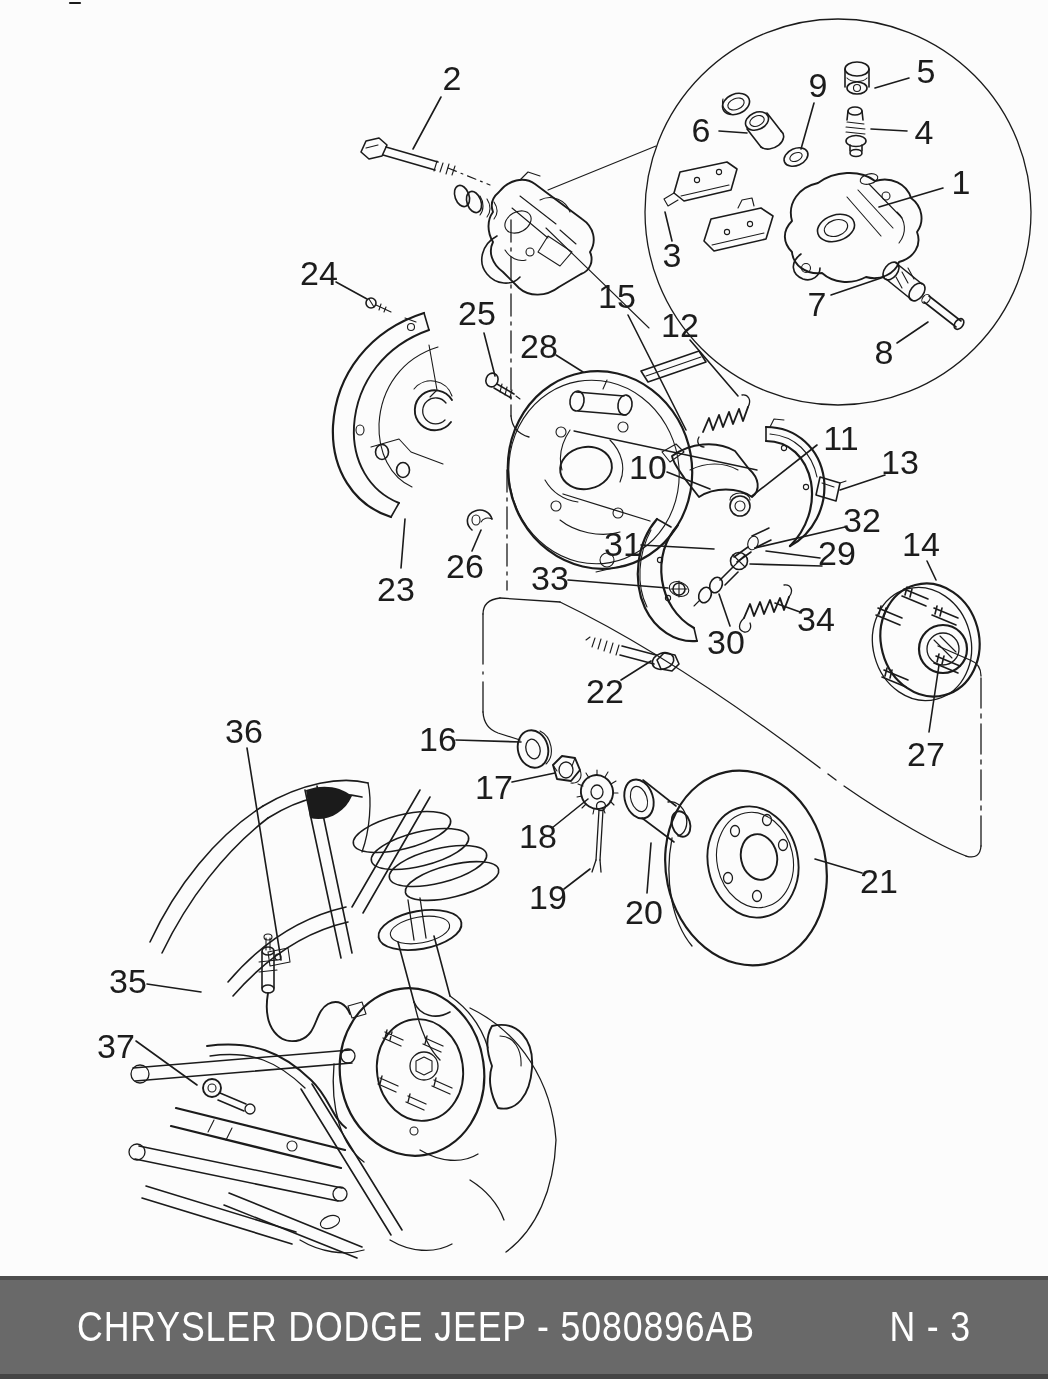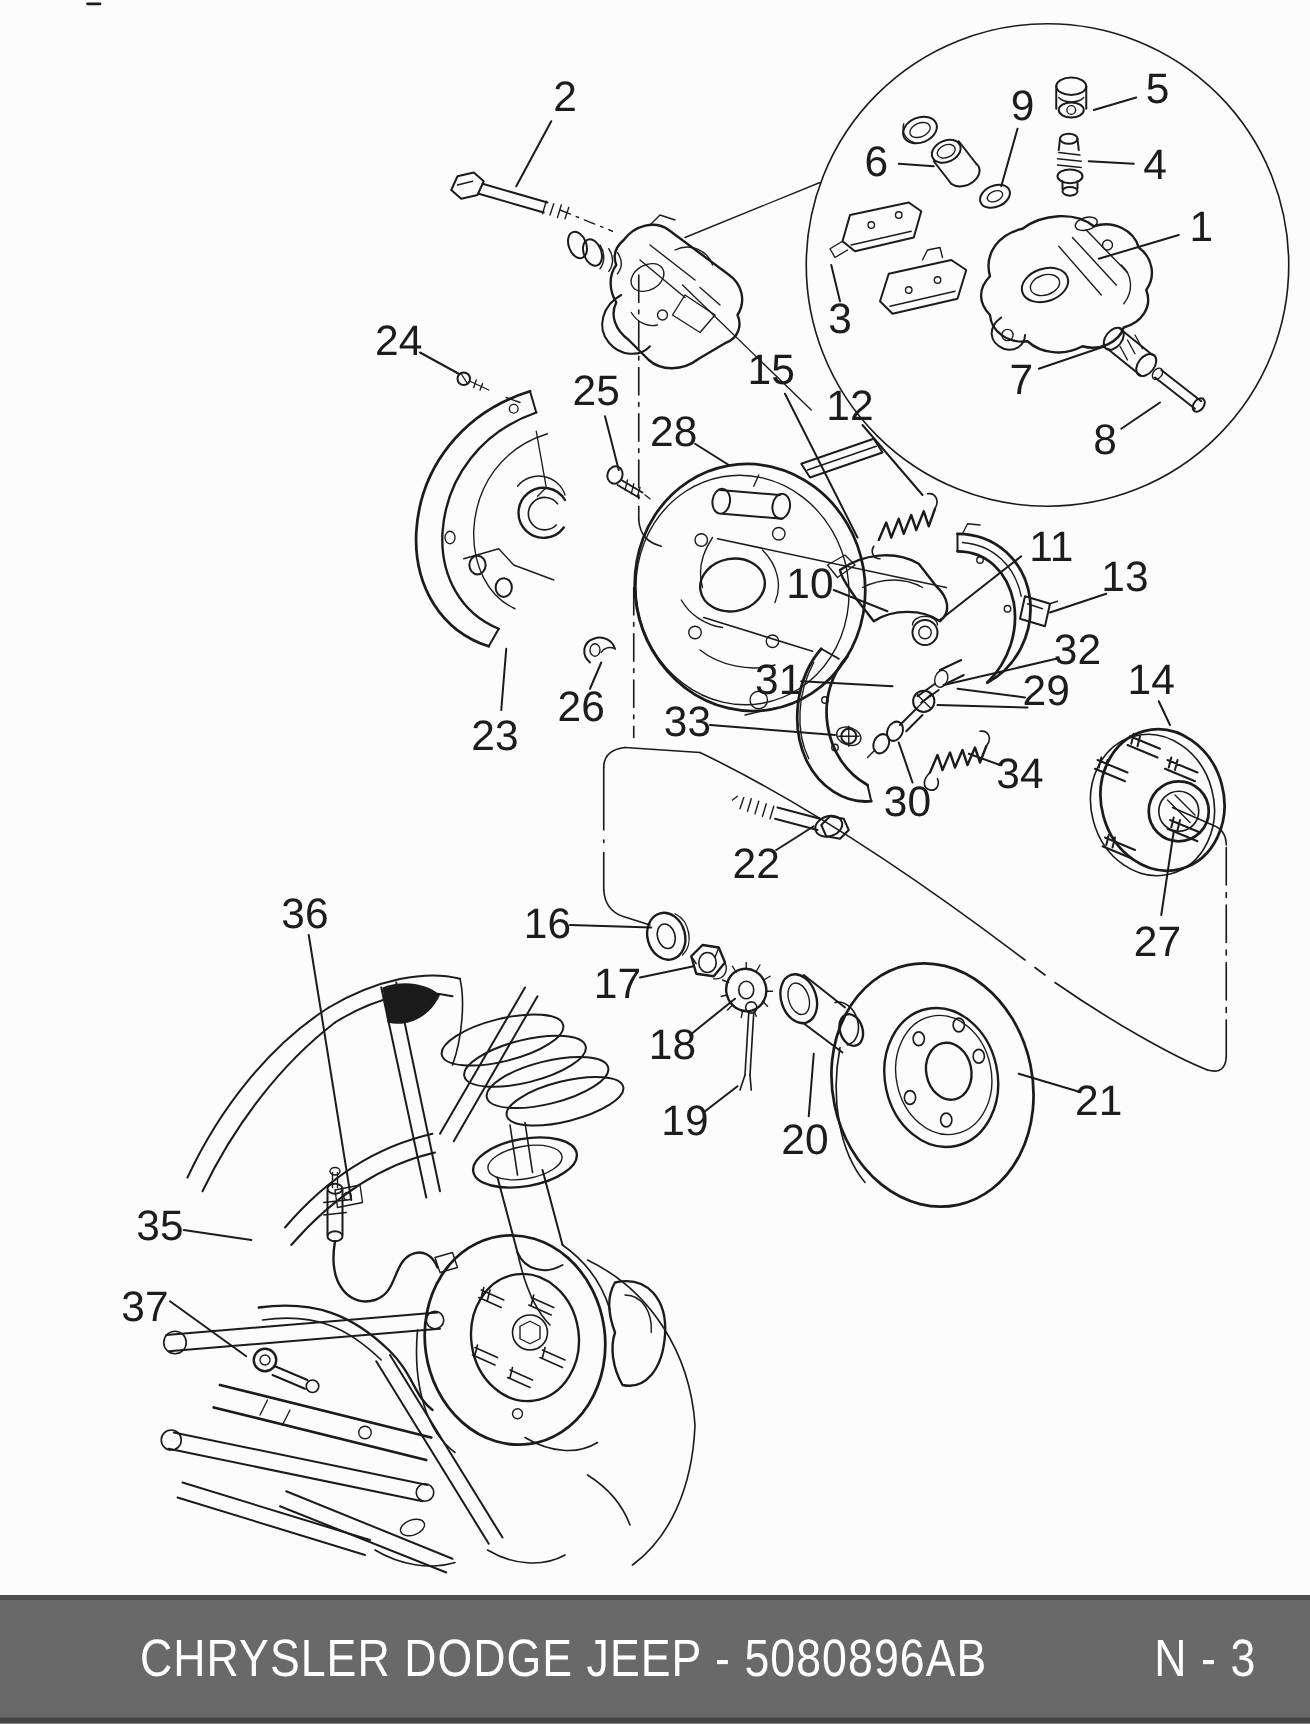--- a/index.html
+++ b/index.html
@@ -11,21 +11,21 @@
   .ink .w1{stroke-width:1.1}
   .ink .w13{stroke-width:1.3}
   .ink .w2{stroke-width:2.2}
   .ink .w18{stroke-width:1.9}
   .ink .solid{fill:#1b1b1b;stroke:none}
   .callout-num{font-family:"Liberation Sans",sans-serif;font-size:34px;fill:#1c1c1c;
       text-anchor:middle;dominant-baseline:central;stroke:none}
   .leader{stroke:#2b2b2b;stroke-width:1.35;fill:none}
   .footer{position:absolute;left:0;top:1276px;width:1048px;height:103px;background:#696969;
       border-top:4px solid #4e4e4e;border-bottom:5px solid #454545;box-sizing:border-box;
-      display:flex;align-items:center;justify-content:flex-start;padding:0 112px}
+      display:flex;align-items:center;justify-content:center;padding:0 112px}
   .footer span{color:#ffffff;font-size:42px;letter-spacing:1px;white-space:nowrap}
   .f-left{transform:scaleX(.85);transform-origin:left center}
   .f-right{transform:scaleX(.85);transform-origin:right center}
 </style>
 </head>
 <body>
 
 <div class="stage">
 
 <svg class="ink" width="1048" height="1379" viewBox="0 0 1048 1379">

